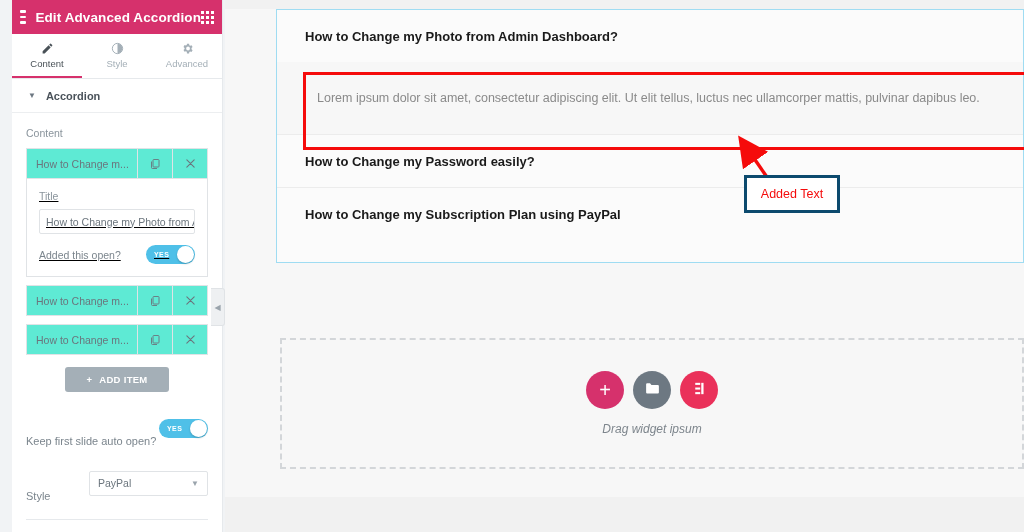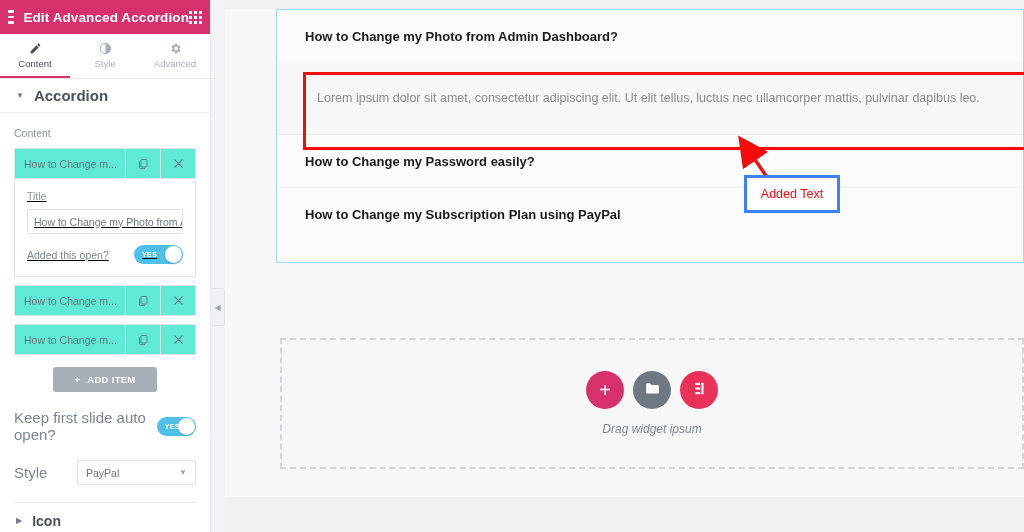--- a/index.html
+++ b/index.html
@@ -6,21 +6,21 @@
   html, body {
     width: 1024px; height: 532px;
     font-family: "Liberation Sans", sans-serif;
     background: #f1f3f5;
     overflow: hidden;
   }
   #root { position: relative; width: 1024px; height: 532px; }
 
   
   .panel {
-    position: absolute; left: 0; top: 0;
+    position: absolute; left: 12px; top: 0;
     width: 211px; height: 532px;
     background: #ffffff;
     border-right: 1px solid #e6e9ec;
     overflow: hidden;
   }
   .panel-header {
     height: 34px;
     background: #d6316c;
     display: flex; align-items: center;
     padding: 0 8px;
@@ -50,21 +50,21 @@
   .tab.active { color: #495157; border-bottom-color: #d6316c; }
   .tab svg { display: block; }
 
   .section-head {
     height: 34px; display: flex; align-items: center;
     padding: 0 16px; gap: 10px;
     border-bottom: 1px solid #eceef0;
     background: #ffffff; cursor: pointer;
   }
   .section-head .caret { font-size: 8px; color: #6d7882; }
-  .section-head .stitle { font-size: 15px; font-weight: bold; color: #4a525a; }
+  .section-head .stitle { font-size: 11px; font-weight: bold; color: #4a525a; }
 
   .panel-body { padding: 14px 14px 0 14px; }
   .field-label { font-size: 10.5px; color: #8a949c; margin-bottom: 9px; }
 
   .repeater-item {
     display: flex; height: 31px;
     border: 1px solid #e0e3e6;
     background: #5eead4;
     margin-bottom: 0;
   }
@@ -127,21 +127,21 @@
     width: 104px; height: 25px; margin: 12px auto 0 auto;
     background: #a4afb7; color: #ffffff;
     border-radius: 3px; cursor: pointer;
     font-size: 9.5px; font-weight: bold; letter-spacing: .3px;
   }
 
   .row-inline {
     display: flex; align-items: center; justify-content: space-between;
     margin-top: 17px;
   }
-  .row-inline .il { font-size: 15px; color: #7b858d; }
+  .row-inline .il { font-size: 11px; color: #7b858d; margin-top: 26px; }
 
   .select-box {
     width: 119px; height: 25px;
     border: 1px solid #e0e3e6; border-radius: 2px;
     background: #ffffff;
     display: flex; align-items: center; justify-content: space-between;
     padding: 0 8px; cursor: pointer;
     font-size: 10.5px; color: #6b757d;
   }
   .select-box .car { font-size: 8px; color: #9aa4ac; }
@@ -209,21 +209,21 @@
   
   .anno-box {
     position: absolute; left: 303px; top: 72px;
     width: 726px; height: 78px;
     border: 3px solid #f50b0b;
     pointer-events: none; z-index: 40;
   }
   .anno-label {
     position: absolute; left: 744px; top: 175px;
     width: 96px; height: 38px;
-    border: 3px solid #3b82f6;
+    border: 3px solid #0c4a6e;
     background: #ffffff;
     display: flex; align-items: center; justify-content: center;
     font-size: 12.5px; color: #f50b0b;
     z-index: 41;
   }
   .anno-arrow { position: absolute; left: 700px; top: 125px; z-index: 41; pointer-events: none; }
 
   
   .drop-area {
     position: absolute; left: 55px; top: 338px;

